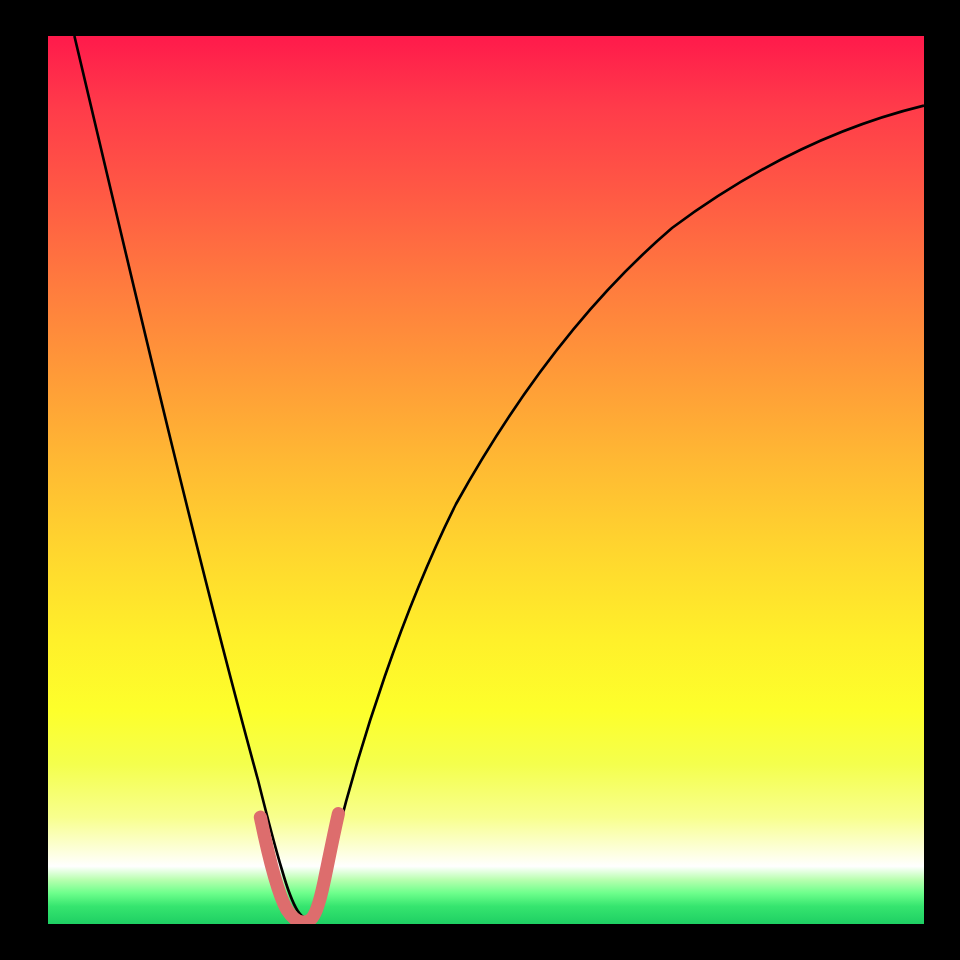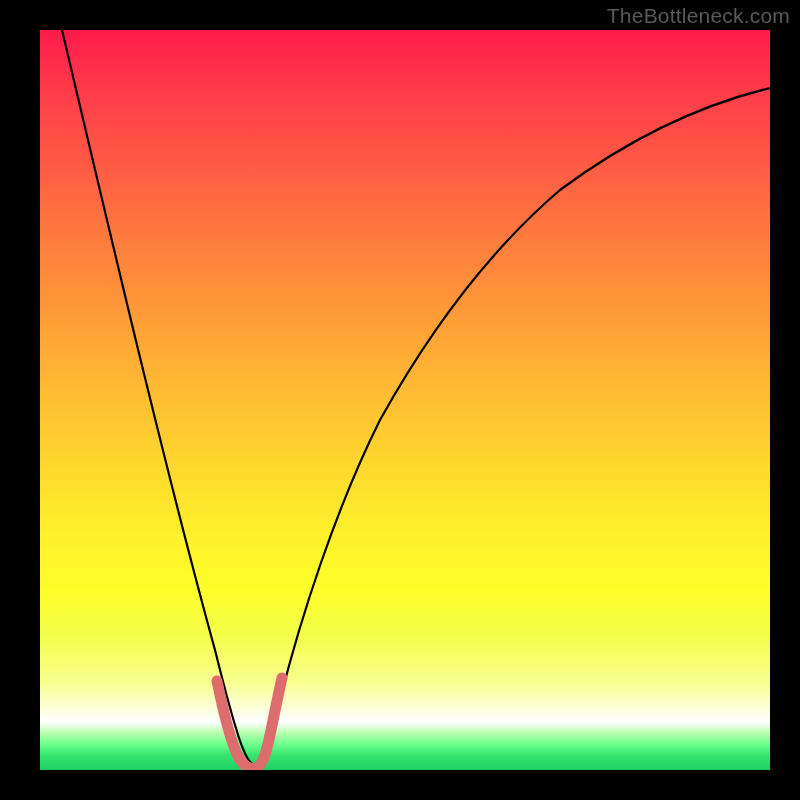--- a/index.html
+++ b/index.html
@@ -78,15 +78,14 @@
                C 390 300, 450 220, 520 160
                C 590 108, 660 75, 730 58" fill="none" stroke="#000" stroke-width="2.2"></path>
       <path d="M 177 651
                C 184 685, 191 714, 199 728
                C 204 736, 210 740, 216 738
                C 222 736, 226 724, 230 705
                C 233 691, 237 670, 242 648" fill="none" stroke="#dd6d6d" stroke-width="11" stroke-linecap="round" stroke-linejoin="round"></path>
     </svg>
   </div>
 
-  <div class="watermark">TheBottleneck.com</div>
 
 </div>
 
 </body></html>

